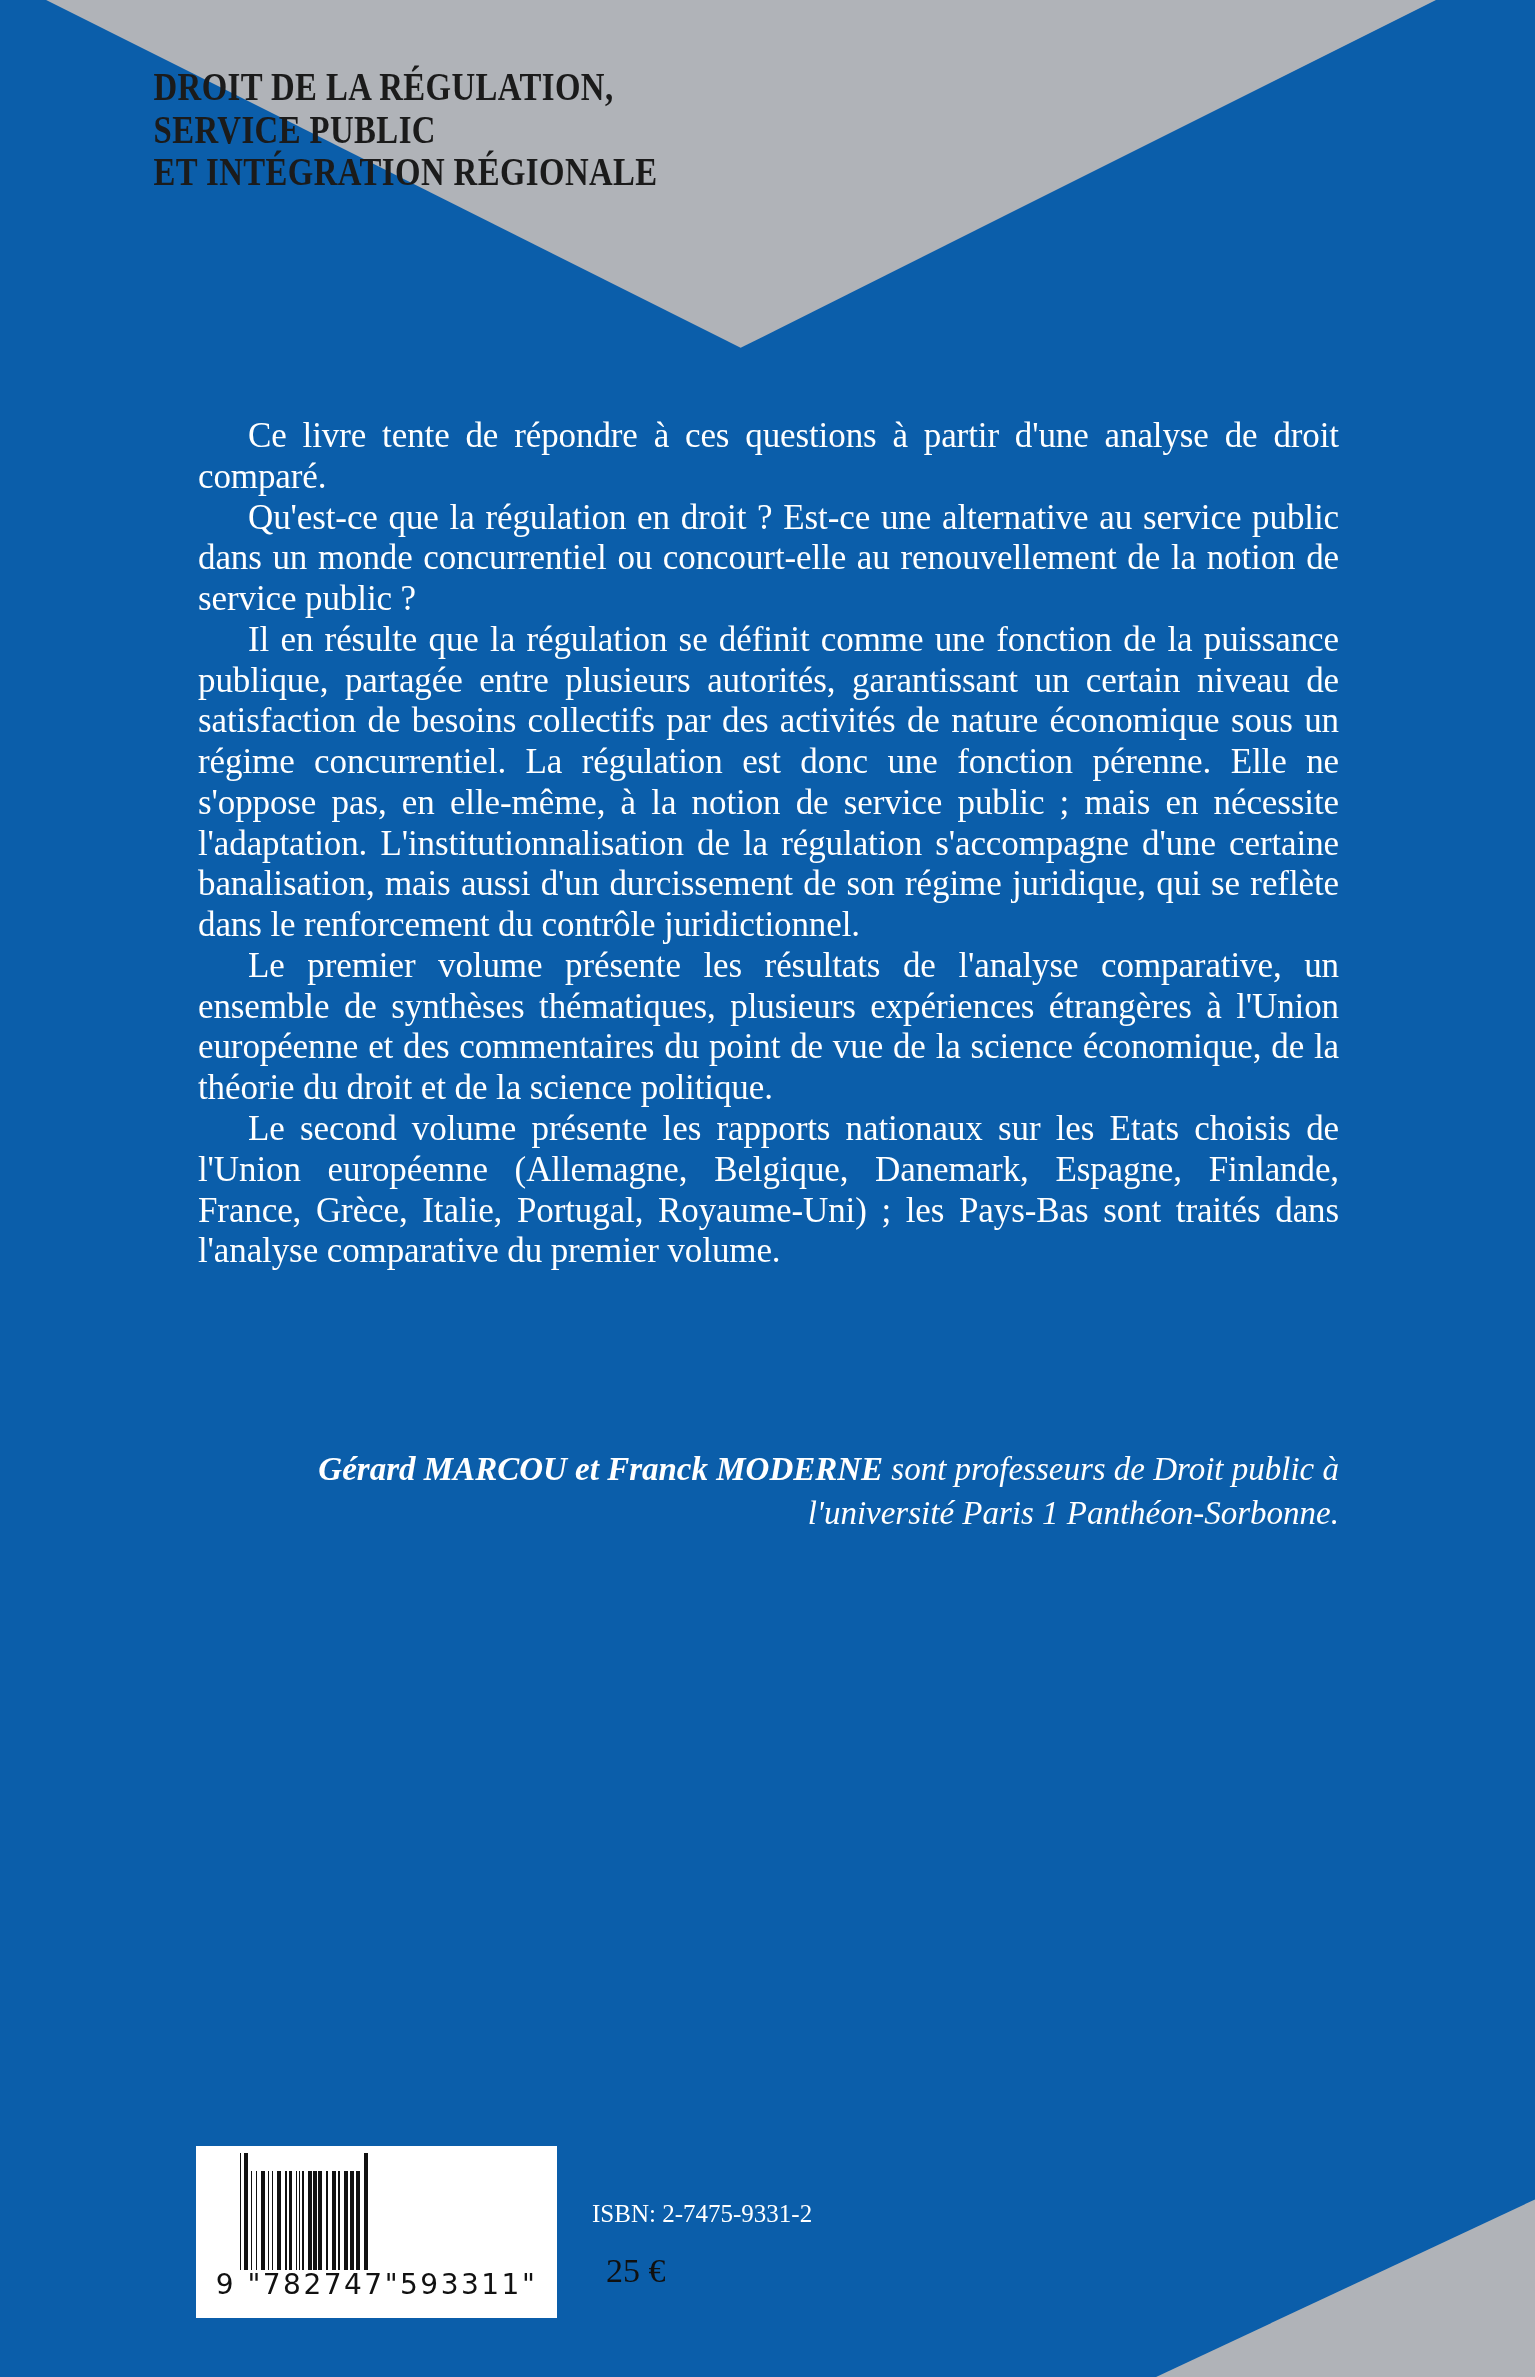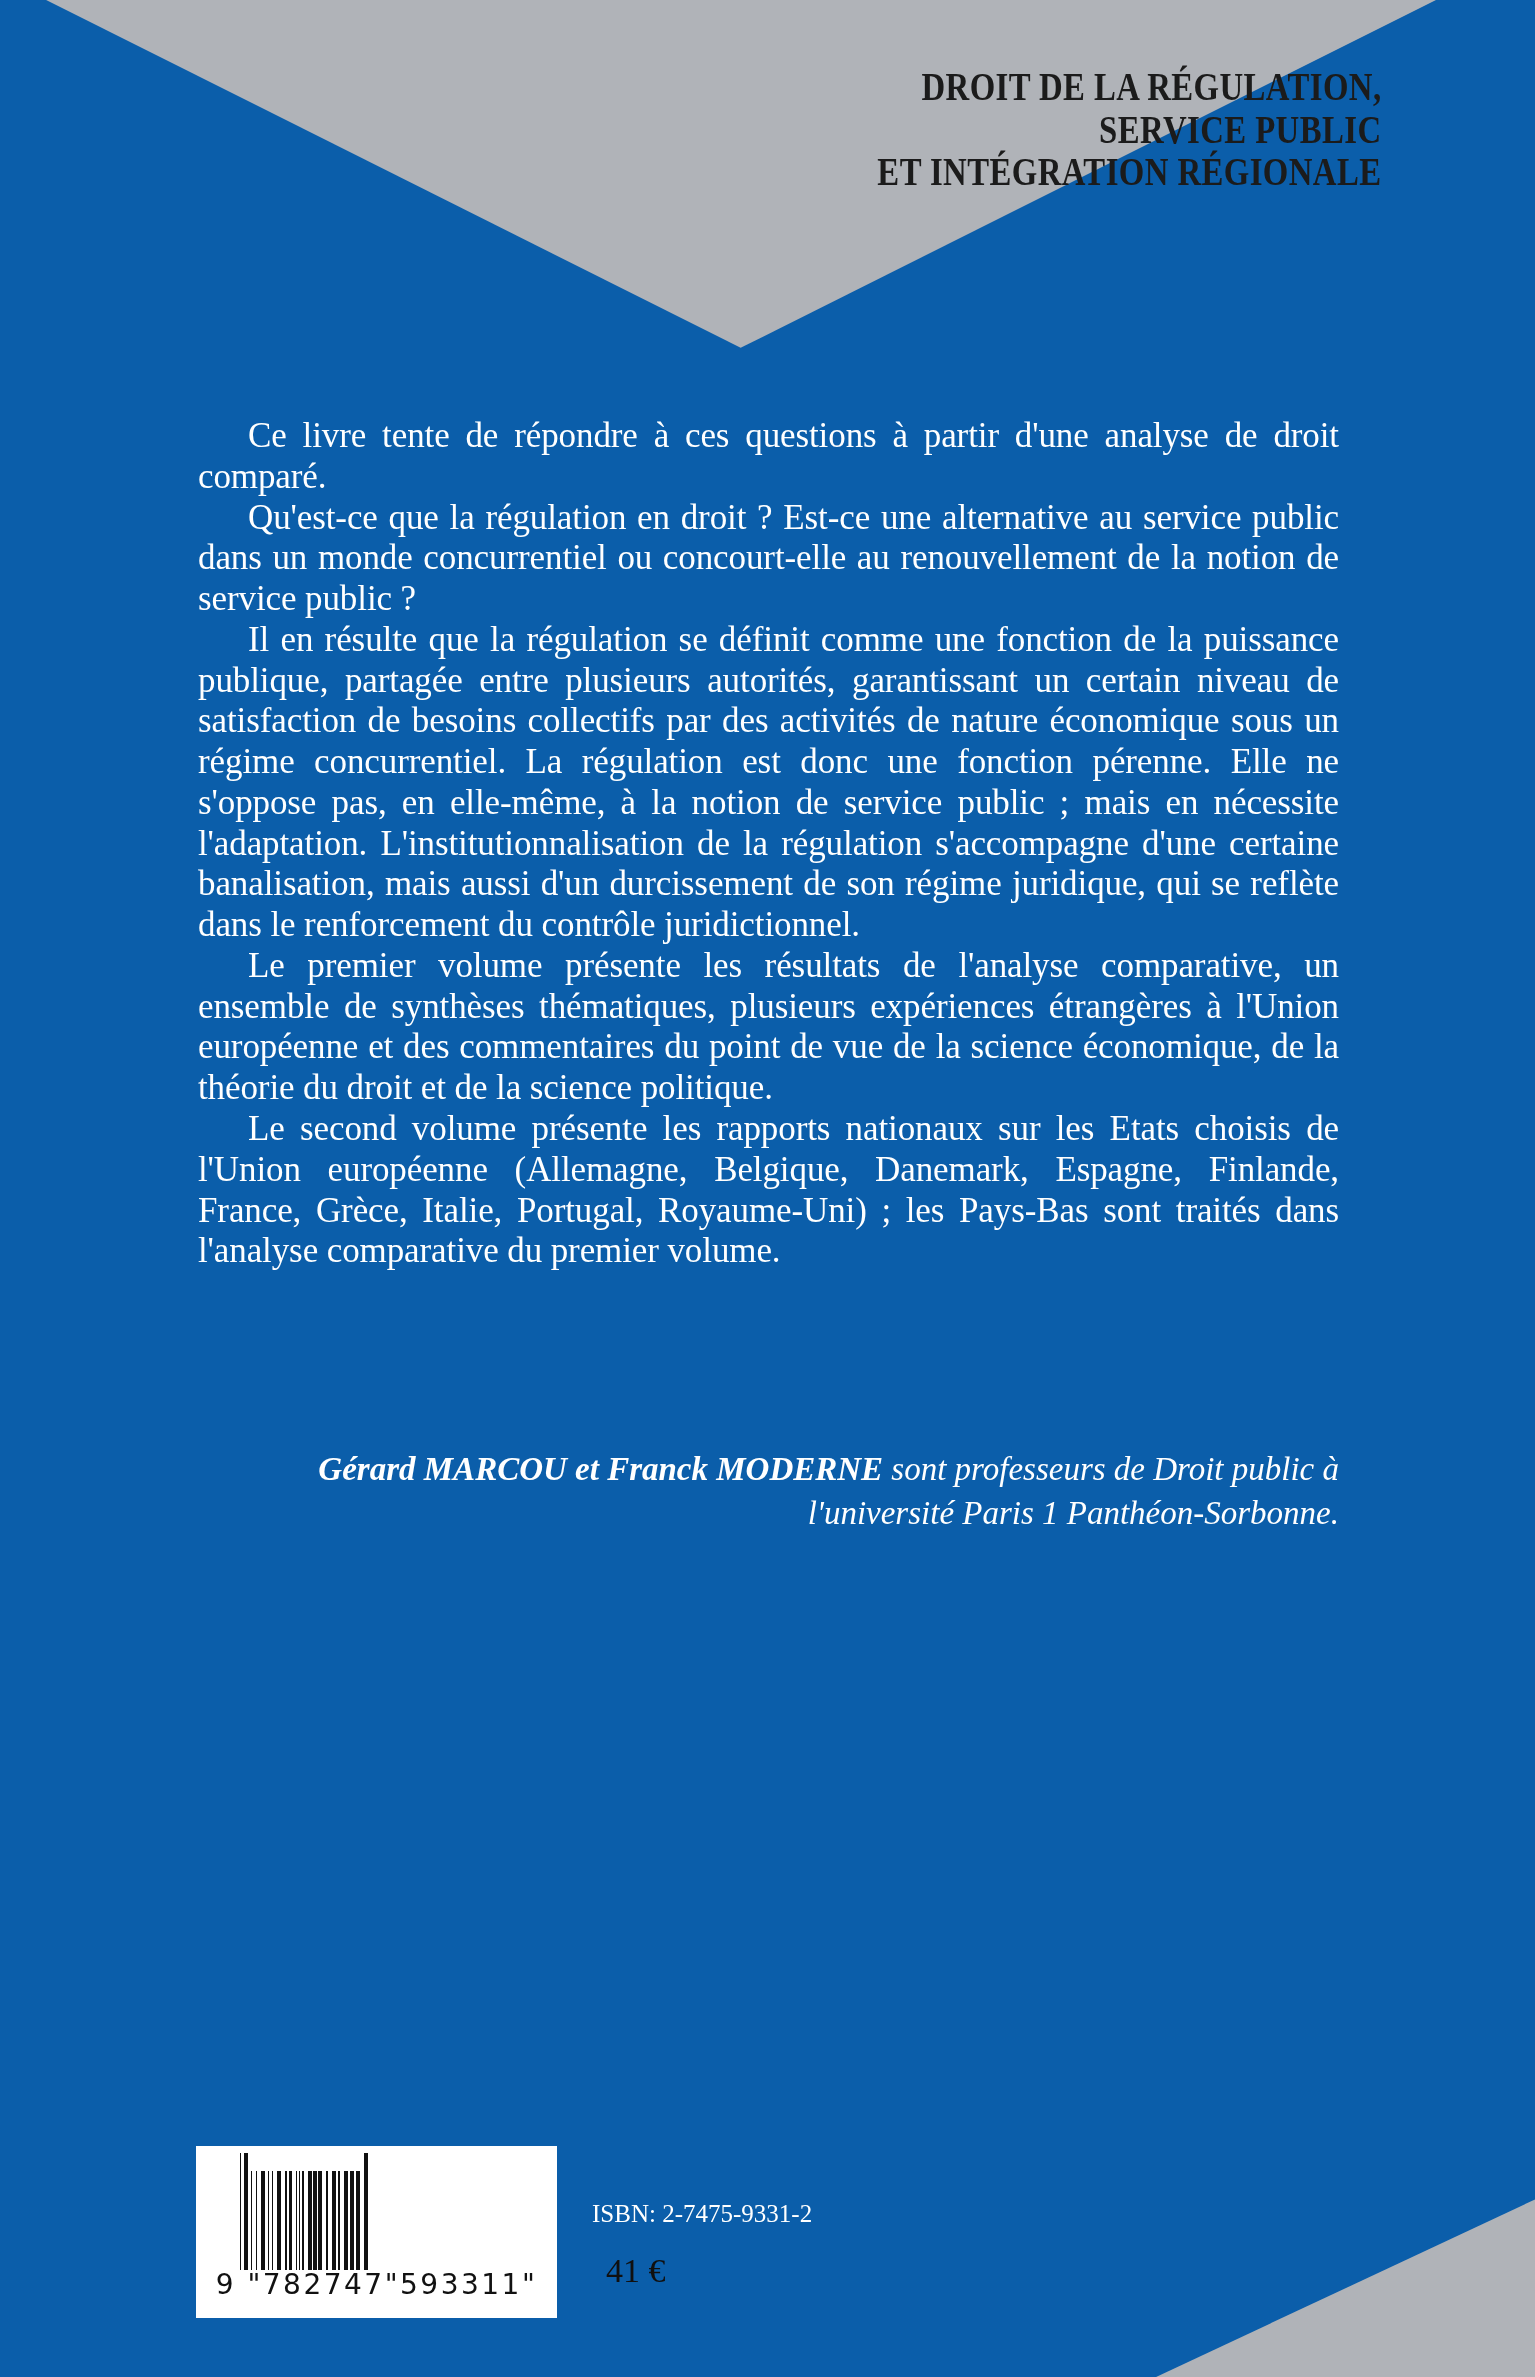--- a/index.html
+++ b/index.html
@@ -25,21 +25,21 @@
     height: 352px;
   }
   #top-chevron svg { display: block; width: 1535px; height: 352px; }
 
   
   #title-block {
     position: absolute;
     left: 0;
     top: 65px;
     width: 1535px;
-    text-align: right;
+    text-align: left;
     line-height: 1.04;
     z-index: 5;
   }
   #title-block .tline {
     display: block;
     color: #1b1b1b;
     font-family: "Liberation Serif", "DejaVu Serif", serif;
     font-weight: bold;
     font-size: 41px;
     letter-spacing: 0.5px;
@@ -227,21 +227,21 @@
         <i style="width: 1.3px; background: transparent;"></i>
         <i style="width: 4px;"></i>
         <i style="width: 4px; background: transparent; height: 118%;"></i>
         <i style="width: 4px; height: 118%;"></i>
         <i style="width: 1.3px; background: transparent; height: 118%;"></i>
       </div>
     <div id="barcode-digits">9 "782747"593311"</div>
   </div>
 
   <div id="isbn-line">ISBN: 2-7475-9331-2</div>
-  <div id="price-line">41 €</div>
+  <div id="price-line">25 €</div>
 
   <div id="bottom-wedge">
     <svg viewBox="0 0 470 240" preserveAspectRatio="none">
       <polygon points="470,28 470,240 18,240" fill="#b0b3b8"></polygon>
     </svg>
   </div>
 
 </div>
 
 

